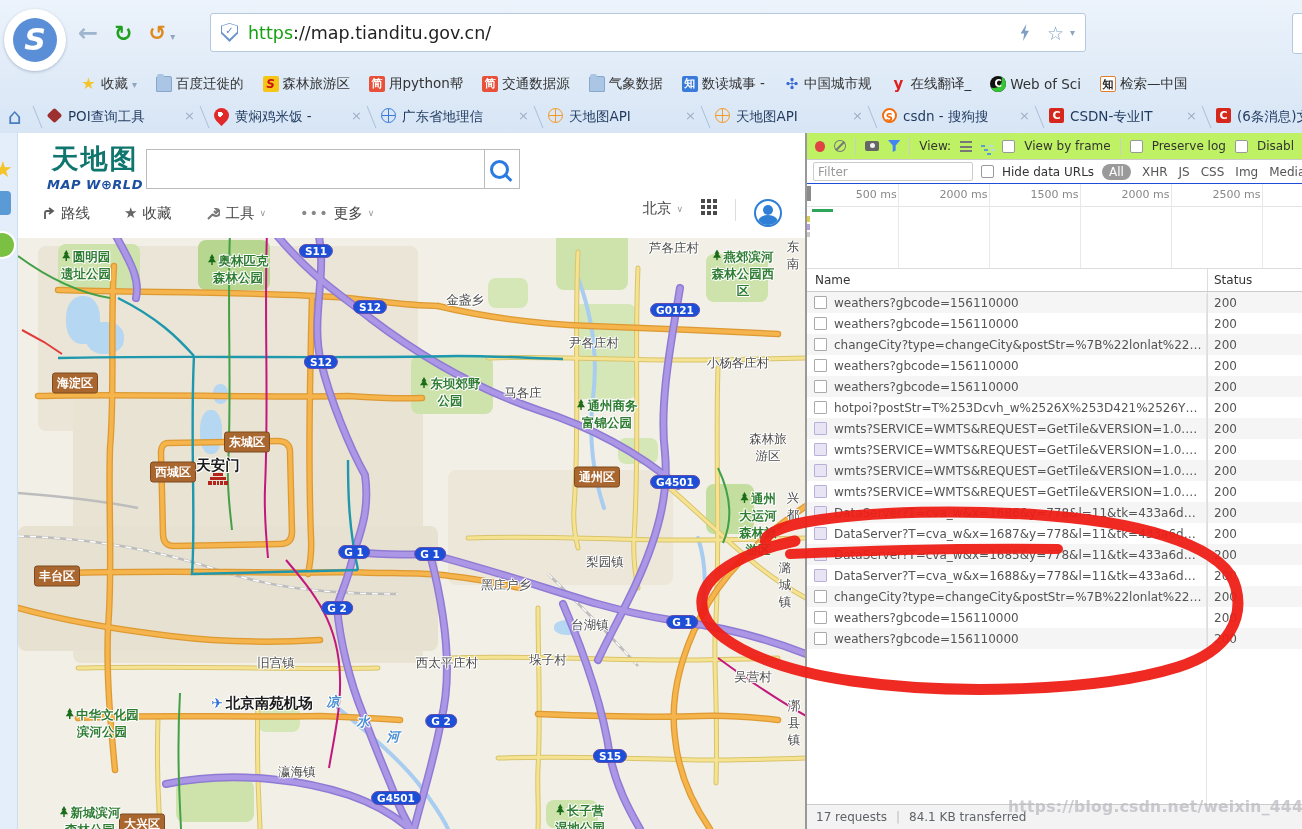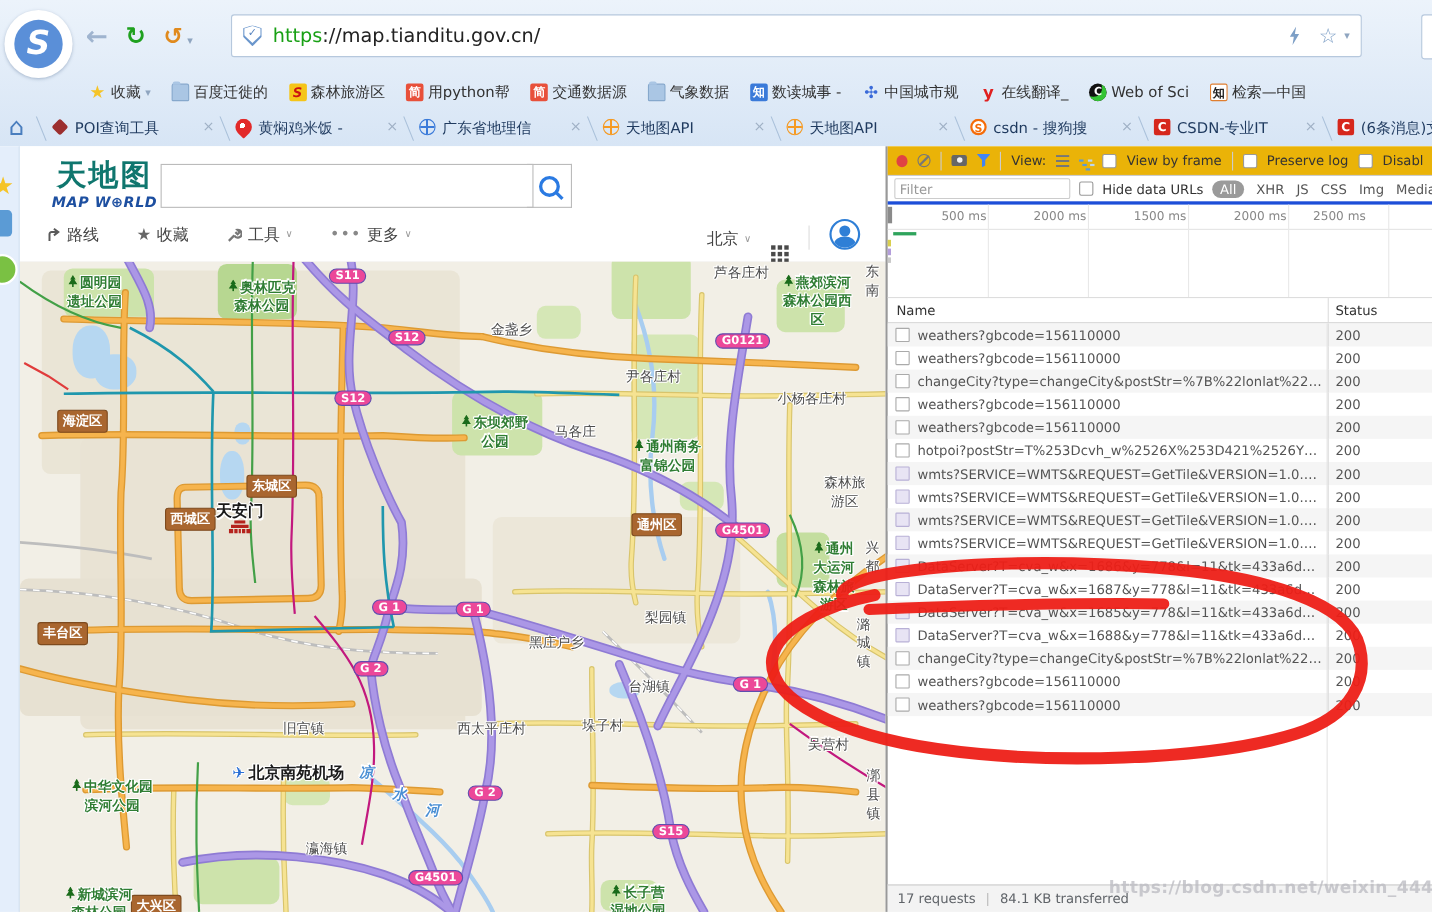--- a/index.html
+++ b/index.html
@@ -10,21 +10,21 @@
           background:linear-gradient(#ecf3fb,#d7e5f5)}
   .logo-circle{position:absolute;left:4px;top:9px;width:62px;height:62px;border-radius:50%;
                background:#fff;box-shadow:0 1px 3px rgba(60,90,130,.35);display:flex;align-items:center;justify-content:center}
   .logo-s{width:44px;height:44px;border-radius:50%;background:#5a8fd8;color:#fff;font-weight:bold;
           font-size:30px;line-height:44px;text-align:center;font-style:italic}
   .navbtns{position:absolute;left:78px;top:14px;display:flex;align-items:center;gap:16px;height:38px}
   .btn-back{color:#9fb4cf;font-size:24px;font-weight:bold}
   .btn-refresh{color:#1fa11f;font-size:22px;font-weight:bold}
   .btn-undo{color:#e08a1e;font-size:21px;font-weight:bold}
   .caret{color:#8fa5c0;font-size:10px}
-  .urlbar{position:absolute;left:210px;top:13px;width:1028px;height:39px;background:#fff;
+  .urlbar{position:absolute;left:210px;top:13px;width:876px;height:39px;background:#fff;
           border:1px solid #b6c8dd;border-radius:3px;display:flex;align-items:center;padding:0 10px;box-sizing:border-box}
   .shield{width:17px;height:19px;background:#6a96cc;clip-path:polygon(50% 0,100% 14%,100% 55%,50% 100%,0 55%,0 14%);
           position:relative;margin-right:10px;flex:0 0 auto}
   .shield::after{content:"✓";position:absolute;left:0;top:0;width:17px;height:17px;background:#fff;
           clip-path:polygon(50% 4%,94% 17%,94% 53%,50% 94%,6% 53%,6% 17%);color:#5a86c0;font-size:10px;
           text-align:center;line-height:16px}
   .urltext{font-size:17.5px;color:#222;white-space:nowrap}
   .urltext .proto{color:#18a014}
   .urlbar .spacer{flex:1}
   .bolt{width:12px;height:17px;background:#7d9fc6;clip-path:polygon(62% 0,14% 56%,44% 56%,34% 100%,84% 40%,52% 40%);margin-right:16px}
@@ -71,68 +71,68 @@
   .tlogo{position:absolute;left:22px;top:8px;width:110px;text-align:center}
   .tlogo .cn{font-size:27px;font-weight:bold;color:#0f766e;letter-spacing:2px;font-family:"DejaVu Serif","Liberation Serif",serif}
   .tlogo .en{font-size:13px;font-weight:900;color:#1d4fa0;font-style:italic;letter-spacing:.5px}
   .searchbox{position:absolute;left:128px;top:16px;width:333px;height:36px;border:1px solid #bbb;background:#fff}
   .searchbtn{position:absolute;left:461px;top:16px;width:40px;height:38px;border:1px solid #bbb;border-left:none;display:flex;align-items:center;justify-content:center}
   .mag{width:13px;height:13px;border:3px solid #2a7ae2;border-radius:50%;position:relative}
   .mag::after{content:"";position:absolute;width:3px;height:8px;background:#2a7ae2;transform:rotate(-45deg);bottom:-6px;right:-4px}
   .pnav{position:absolute;left:24px;top:62px;width:740px;height:36px;display:flex;align-items:center;gap:34px;font-size:14.5px;color:#444}
   .pnav .item{display:flex;align-items:center;gap:5px}
   .pnav .chev{font-size:9px;color:#999}
-  .pnav .right{margin-left:auto;display:flex;align-items:flex-end;gap:18px}
+  .pnav .right{margin-left:auto;display:flex;align-items:flex-start;gap:18px}
   .grid9{width:4px;height:4px;background:#4a4a4a;box-shadow:6px 0 #4a4a4a,12px 0 #4a4a4a,0 6px #4a4a4a,6px 6px #4a4a4a,12px 6px #4a4a4a,0 12px #4a4a4a,6px 12px #4a4a4a,12px 12px #4a4a4a;margin-right:12px}
   .vdiv{width:1px;height:22px;background:#ddd}
   .user{width:24px;height:24px;border-radius:50%;border:2px solid #2f7fd6;position:relative;overflow:hidden}
   .user::before{content:"";position:absolute;left:7px;top:4px;width:10px;height:10px;border-radius:50%;background:#2f7fd6}
   .user::after{content:"";position:absolute;left:2px;top:14px;width:20px;height:14px;border-radius:50%;background:#2f7fd6}
   
   .map{position:absolute;left:18px;top:238px;width:788px;height:591px;background:#f2efe6;overflow:hidden}
   .blk{position:absolute;border-radius:8px}
   .roads{position:absolute;left:0;top:0}
   .mlabel{position:absolute;transform:translate(-50%,-50%);white-space:pre-line;text-align:center;
           text-shadow:-1px 0 0 #fff,1px 0 0 #fff,0 -1px 0 #fff,0 1px 0 #fff,1px 1px 0 #fff,-1px -1px 0 #fff;pointer-events:none}
   .mlabel.place{color:#4c4c4c;font-size:12.5px}
   .mlabel.park{color:#2f7d33;font-size:12.5px;font-weight:bold}
   .mlabel.water{color:#4a8fd4;font-size:13px;font-style:italic;font-weight:bold}
   .mlabel.poi{color:#1a1a1a;font-size:14.5px;font-weight:bold}
   .badge{position:absolute;transform:translate(-50%,-50%);background:#a9662f;border:1px solid #7d4a1e;color:#fff;
          font-size:12px;font-weight:bold;padding:1px 4px;border-radius:3px;white-space:nowrap}
-  .rbadge{position:absolute;transform:translate(-50%,-50%);background:#ec4899;border:1px solid #5f4daf;color:#fff;
+  .rbadge{position:absolute;transform:translate(-50%,-50%);background:#1d4ed8;border:1px solid #5f4daf;color:#fff;
           font-size:10.5px;font-weight:bold;padding:0 5px;border-radius:7px;white-space:nowrap}
   .tree{display:inline-block;width:9px;height:11px;background:#1a6b1a;margin-right:2px;
         clip-path:polygon(50% 0,78% 38%,64% 38%,95% 76%,58% 76%,58% 100%,42% 100%,42% 76%,5% 76%,36% 38%,22% 38%)}
   .gate{position:absolute;transform:translate(-50%,0)}
   .plane{color:#2a6fd4;font-size:14px;margin-right:3px}
   
   .devtools{position:absolute;left:805px;top:133px;width:497px;height:696px;background:#fff;
             border-left:2px solid #999;box-sizing:border-box;font-size:12px;color:#333}
   .dt-tabs{height:27px;background:#f3f3f3;border-bottom:1px solid #ccc;display:flex;align-items:center;white-space:nowrap;overflow:hidden}
   .dt-icons{display:flex;align-items:center;gap:10px;padding:0 8px;border-right:1px solid #ccc;height:16px;margin-right:4px}
   .ico-inspect{width:12px;height:12px;border:1.5px solid #777;border-radius:2px;position:relative}
   .ico-inspect::after{content:"";position:absolute;right:-4px;bottom:-4px;width:0;height:0;
        border-left:5px solid transparent;border-right:5px solid transparent;border-bottom:9px solid #777;transform:rotate(35deg)}
   .ico-device{width:9px;height:13px;border:1.5px solid #777;border-radius:1px;position:relative;margin-left:3px}
   .ico-device::before{content:"";position:absolute;left:-5px;top:2px;width:9px;height:12px;background:#f3f3f3;border:1.5px solid #777}
   .dt-tab{padding:0 9px;height:26px;display:flex;align-items:center;font-size:12.5px;color:#333}
   .dt-tab.active{border-bottom:2px solid #4a86d8;box-sizing:border-box}
-  .dt-row2{height:26px;background:#eab308;border-bottom:1px solid #ccc;display:flex;align-items:center;gap:9px;padding:0 8px;white-space:nowrap;overflow:hidden}
+  .dt-row2{height:26px;background:#bef264;border-bottom:1px solid #ccc;display:flex;align-items:center;gap:9px;padding:0 8px;white-space:nowrap;overflow:hidden}
   .rec-dot{width:11px;height:11px;border-radius:50%;background:#e04343}
   .ico-clear{width:10px;height:10px;border:1.5px solid #777;border-radius:50%;position:relative}
   .ico-clear::after{content:"";position:absolute;left:-1px;top:4px;width:12px;height:1.5px;background:#777;transform:rotate(-45deg)}
   .ico-cam{width:15px;height:10px;background:#666;border-radius:2px;position:relative}
   .ico-cam::after{content:"";position:absolute;left:5px;top:2px;width:5px;height:5px;border-radius:50%;background:#f3f3f3}
   .ico-funnel{width:13px;height:12px;background:#4285f4;clip-path:polygon(0 0,100% 0,62% 45%,62% 88%,38% 100%,38% 45%)}
   .ico-list{width:13px;height:11px;background:repeating-linear-gradient(#777 0 2px,transparent 2px 4.5px)}
   .ico-wf{width:4px;height:2.5px;background:#5a9bd8;box-shadow:3px 4px 0 #5a9bd8,6px 8px 0 #5a9bd8,8px 0 0 #bcd6ee,10px 4px 0 #bcd6ee;margin-right:8px}
   .cb{width:11px;height:11px;border:1px solid #999;border-radius:2px;background:#fff;flex:0 0 auto}
   .dt-div{width:1px;height:17px;background:#ccc}
-  .dt-row3{height:23px;border-bottom:3px solid #1d4ed8;display:flex;align-items:center;gap:8px;padding:0 6px;white-space:nowrap;overflow:hidden}
+  .dt-row3{height:23px;border-bottom:1px solid #1d4ed8;display:flex;align-items:center;gap:8px;padding:0 6px;white-space:nowrap;overflow:hidden}
   .filter-input{width:152px;height:15px;border:1px solid #ccc;border-radius:2px;font-size:12px;padding:1px 4px;color:#333;font-family:inherit}
   .filter-input::placeholder{color:#999}
   .pills{display:flex;align-items:center;gap:11px;color:#555}
   .pill.active{background:#9a9a9a;color:#fff;border-radius:9px;padding:1px 7px}
   .tl-wrap{position:relative;height:84px;border-bottom:1px solid #ddd}
   .tl-head{height:22px;border-bottom:1px solid #e4e4e4;position:relative;color:#888;font-size:11px}
   .tl-tick{position:absolute;top:4px;transform:translateX(-103%);white-space:nowrap}
   .tl-grid{position:absolute;top:0;bottom:0;width:1px;background:#e8e8e8}
   .tl-bar-dark{position:absolute;left:0;top:2px;width:4px;height:15px;background:#8a8a8a}
   .wf-green{position:absolute;left:5px;top:25px;width:21px;height:3px;background:#2fa45c}
@@ -568,21 +568,21 @@
         <span class="pill">Img</span>
         <span class="pill">Media</span>
       </span>
   </div>
   <div class="tl-wrap" id="tlwrap">
     <div class="tl-head" id="tlhead">
         <span class="tl-tick" style="left: 91px;">500 ms</span>
         <span class="tl-tick" style="left: 182px;">2000 ms</span>
         <span class="tl-tick" style="left: 273px;">1500 ms</span>
         <span class="tl-tick" style="left: 364px;">2000 ms</span>
-        <span class="tl-tick" style="left: 436px;">2500 ms</span>
+        <span class="tl-tick" style="left: 455px;">2500 ms</span>
       </div>
     <span class="tl-bar-dark"></span>
     <span class="wf-green"></span>
     <span class="wf-t1"></span>
     <span class="wf-t2"></span>
     <span class="wf-t3"></span>
   <span class="tl-grid" style="left: 91px;"></span>
       <span class="tl-grid" style="left: 182px;"></span>
       <span class="tl-grid" style="left: 273px;"></span>
       <span class="tl-grid" style="left: 364px;"></span>

